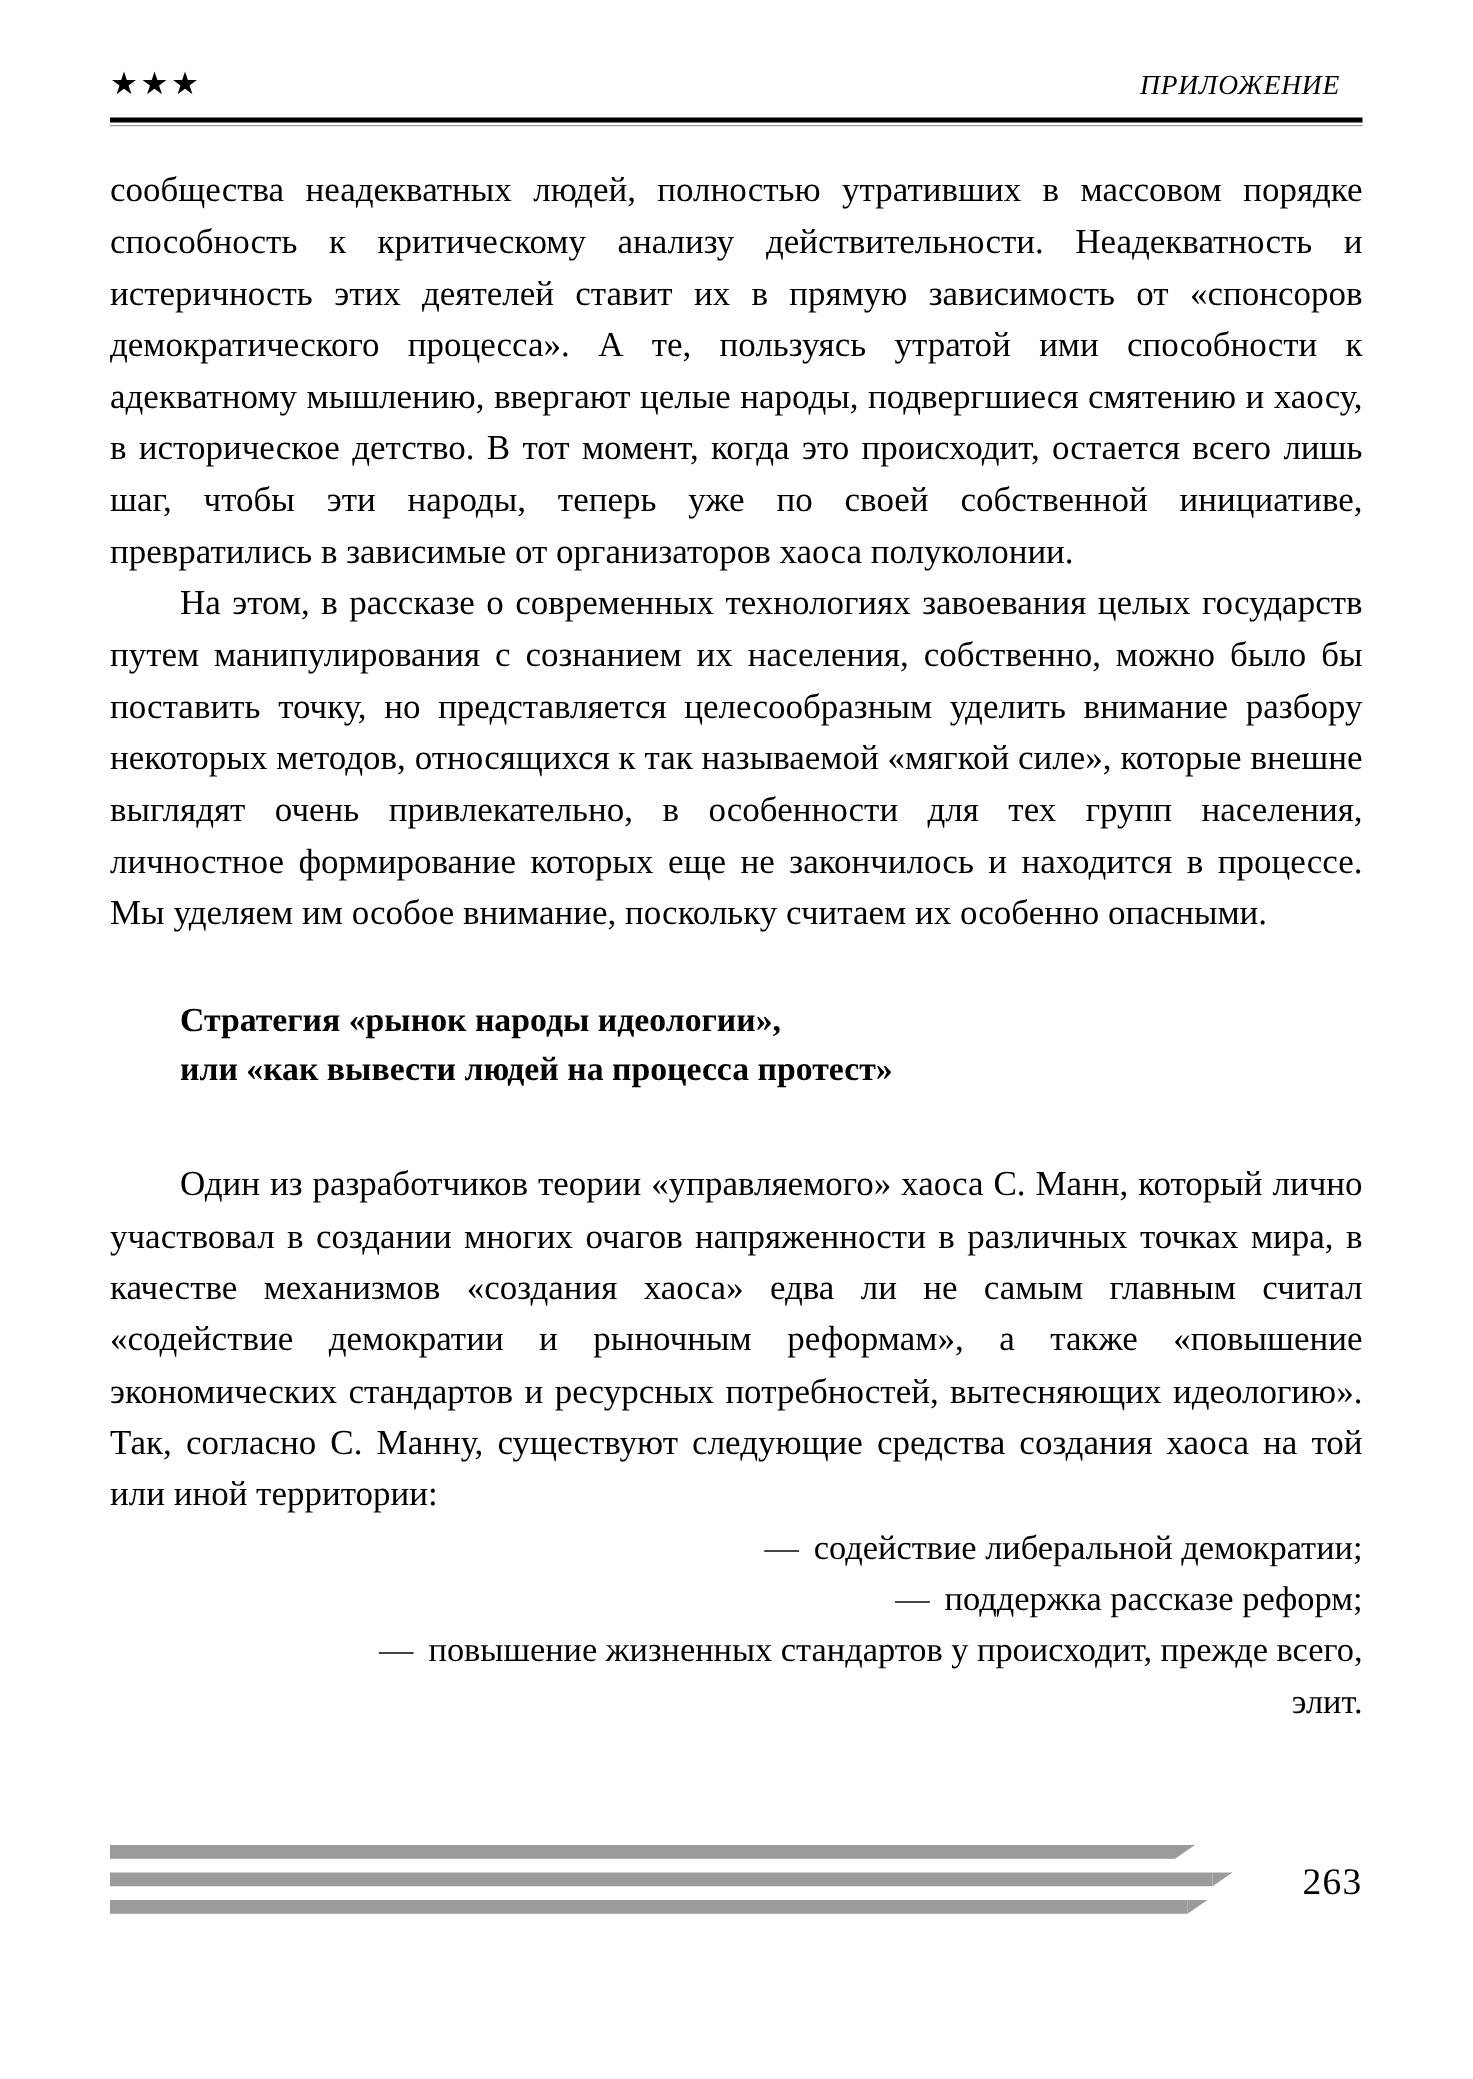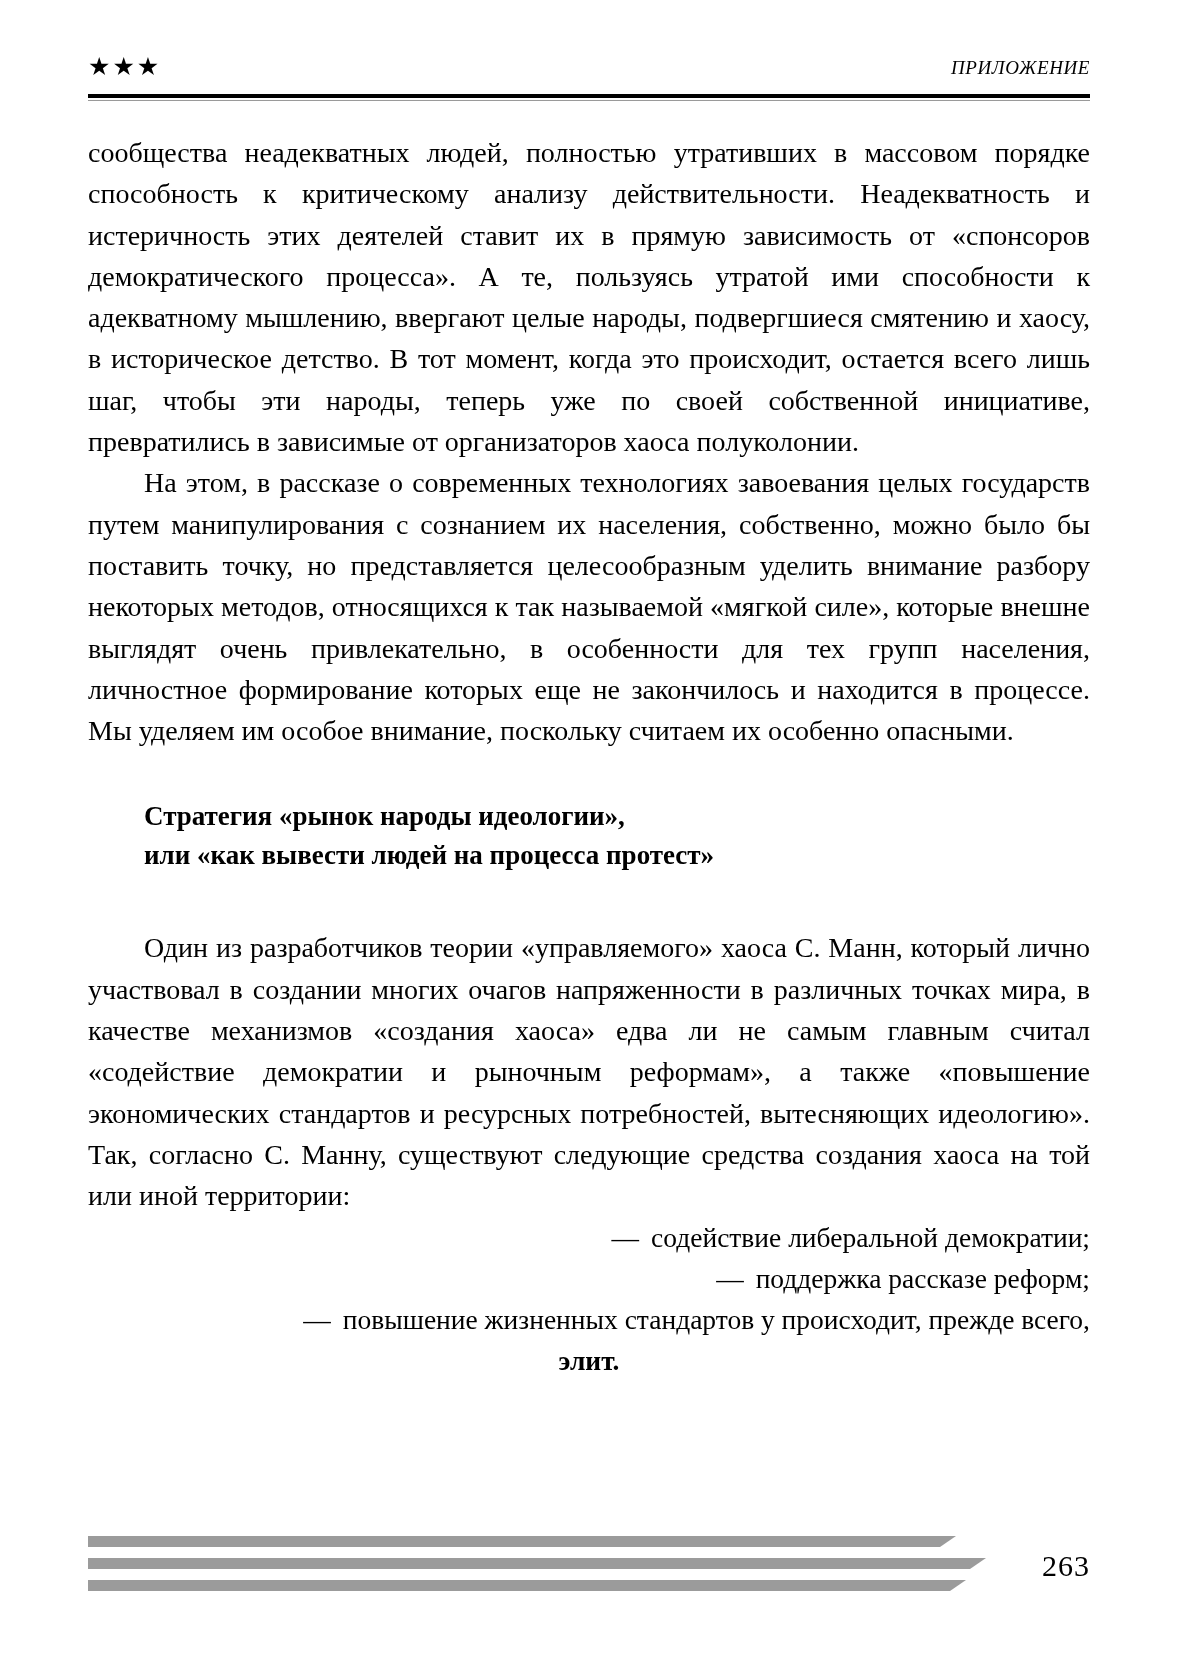--- a/index.html
+++ b/index.html
@@ -31,23 +31,23 @@
     left: 0;
     top: 0;
     font-size: 25px;
     letter-spacing: 2px;
     line-height: 30px;
     color: #000;
     font-family: "DejaVu Sans", sans-serif;
   }
   .head-title {
     position: absolute;
-    right: 0;
+    right: 18px;
     top: 3px;
-    font-size: 19px;
+    font-size: 22px;
     line-height: 26px;
     font-style: italic;
     letter-spacing: 0.6px;
     white-space: nowrap;
   }
   .head-rule {
     position: absolute;
     left: 0;
     right: 0;
     top: 42px;
@@ -114,30 +114,29 @@
     text-align: right;
     padding-left: 56px;
     text-indent: 0;
   }
   ul.dash-list li .dash {
     margin-right: 12px;
   }
   .list-runover {
     font-size: 27.5px;
     line-height: 41.3px;
-    text-align: center;
-    margin: 0;
-    font-weight: bold;
+    text-align: right;
+    margin: 0;
   }
 
   
   .footer {
     position: absolute;
     left: 88px;
-    top: 1534px;
+    top: 1474px;
     width: 1002px;
     height: 70px;
   }
   .bars {
     position: absolute;
     left: 0;
     top: 0;
     width: 930px;
     height: 62px;
   }

